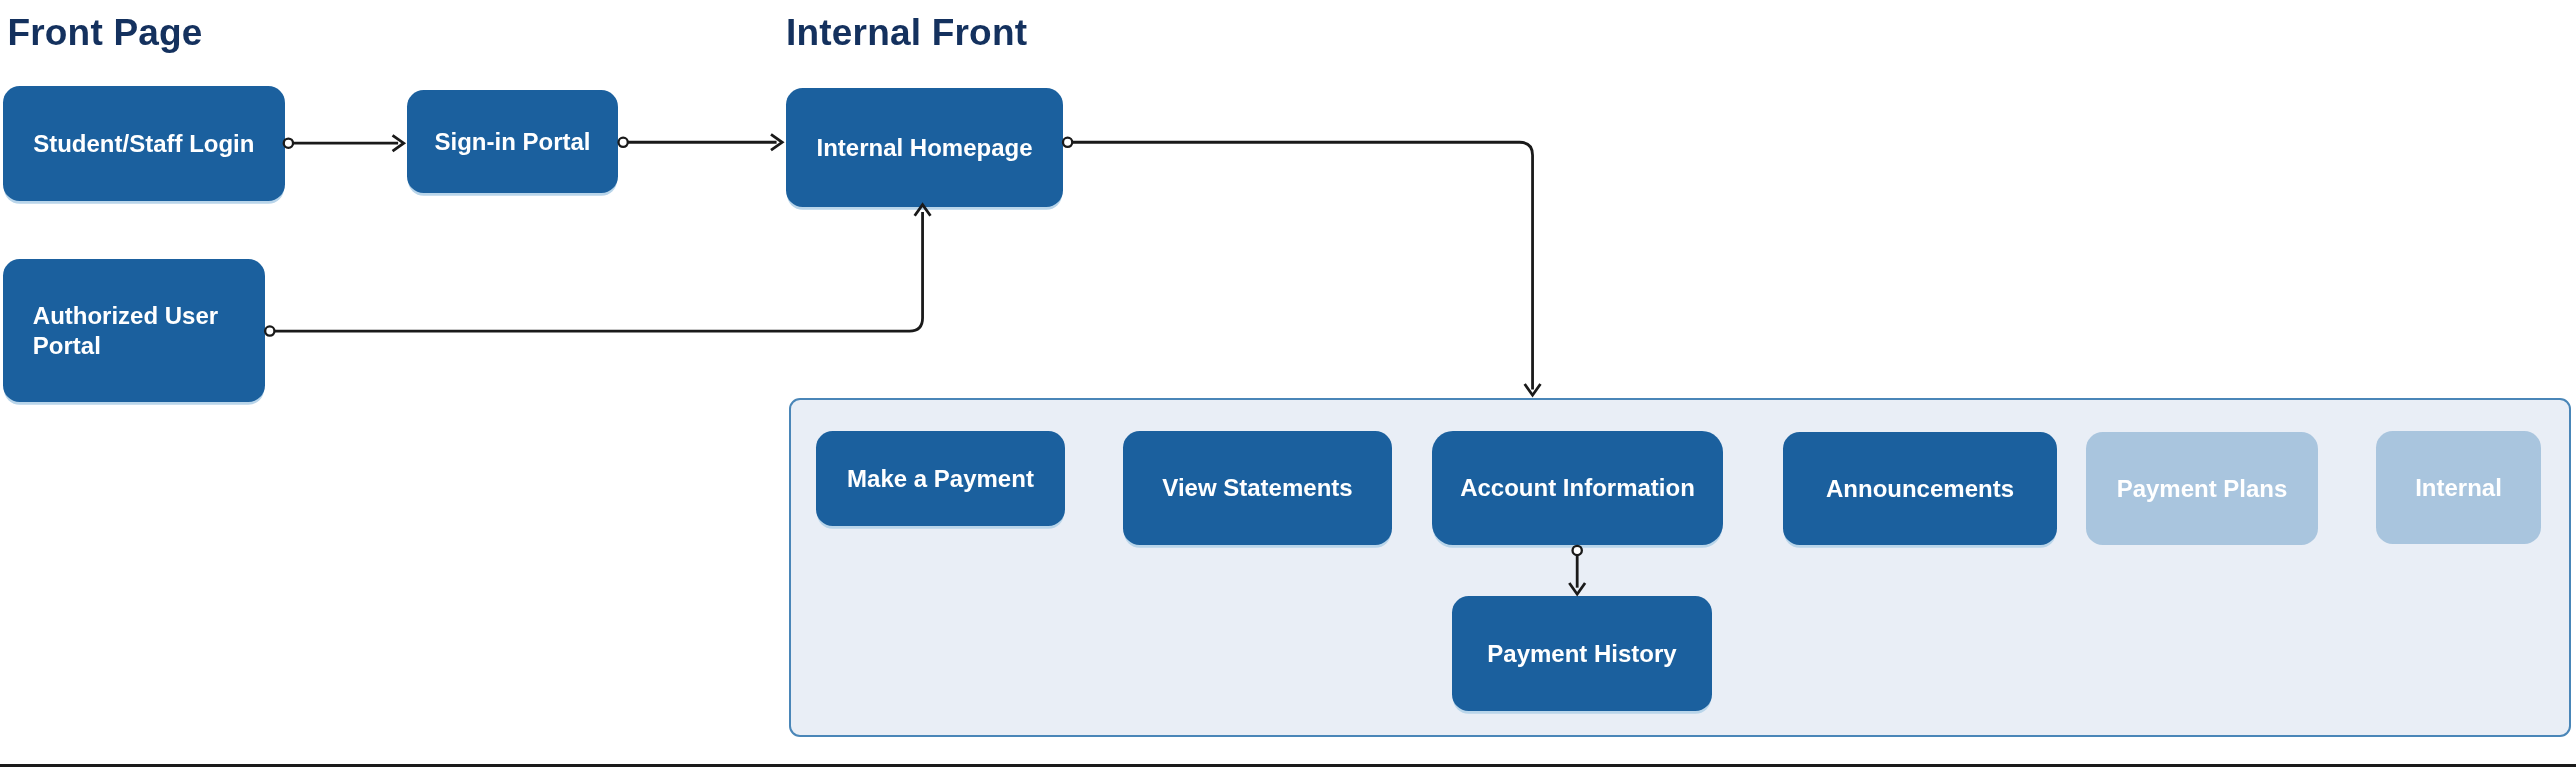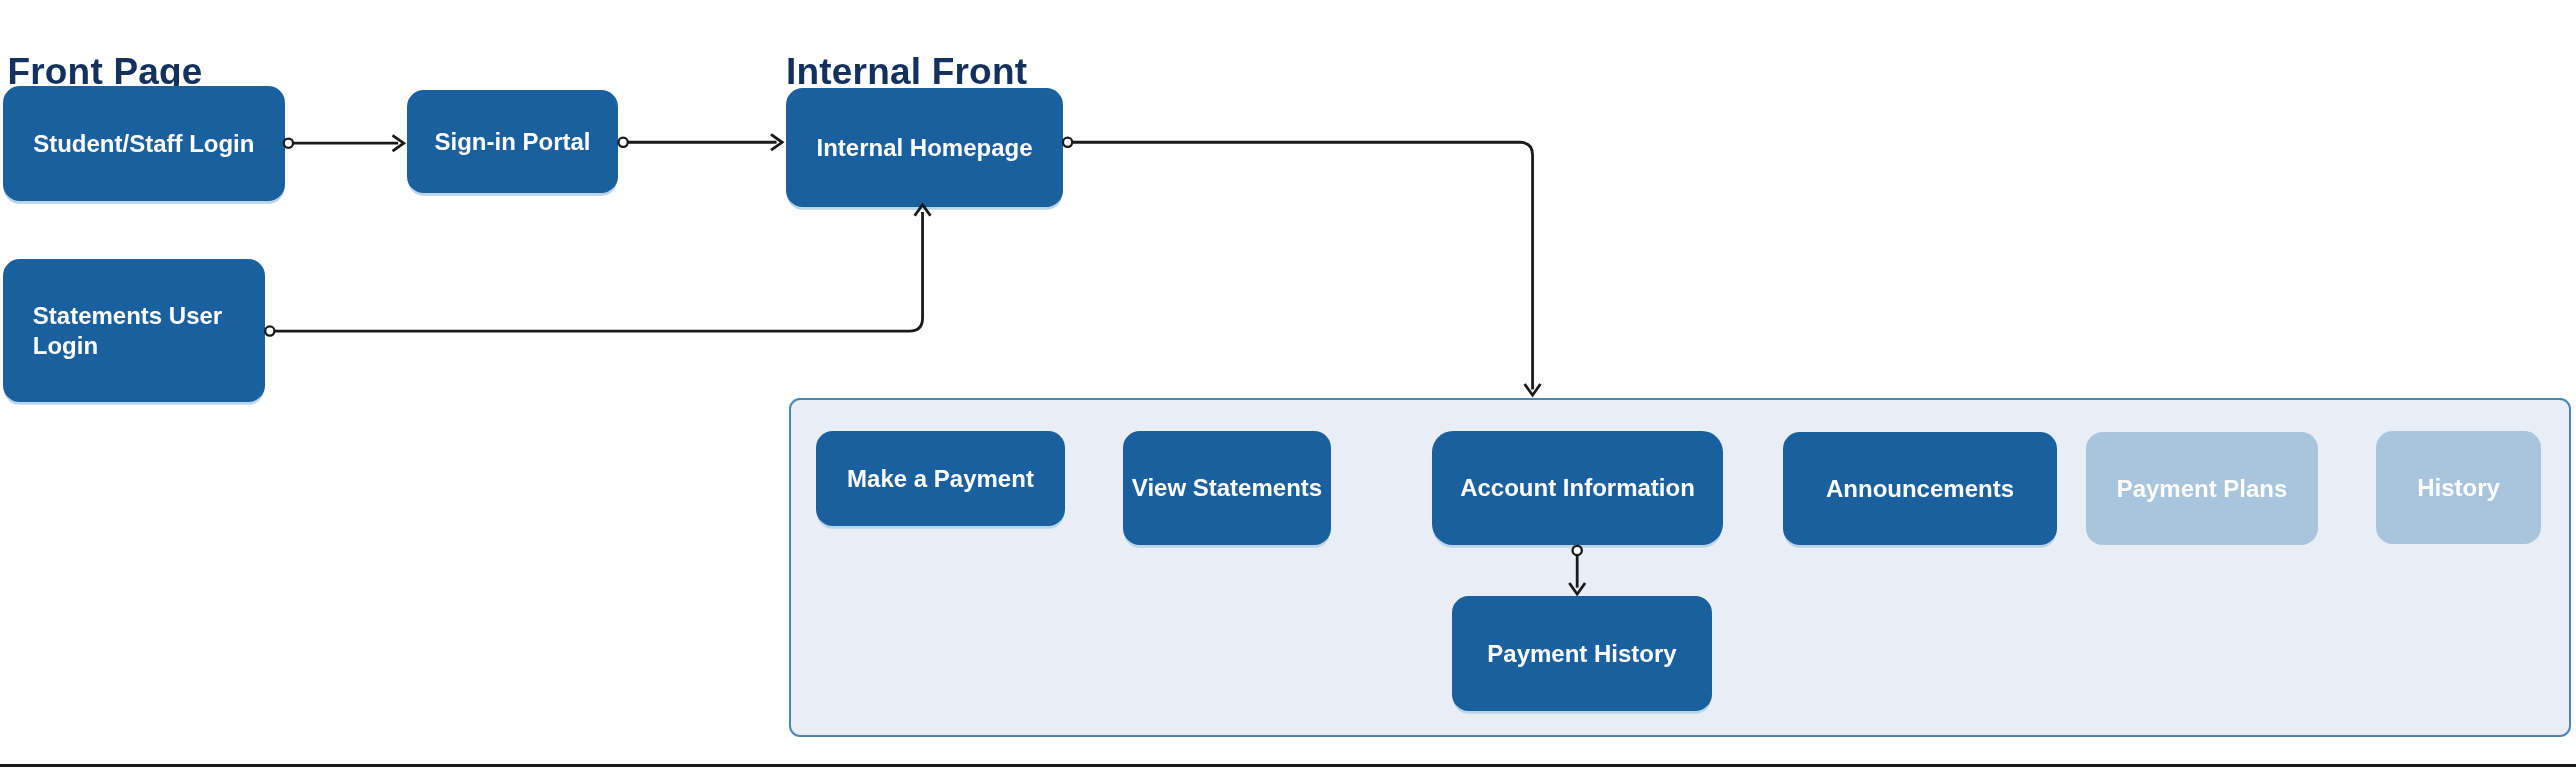--- a/index.html
+++ b/index.html
@@ -16,21 +16,21 @@
   *{box-sizing:border-box;}
   html,body{margin:0;padding:0;}
   body{
     width:2576px;height:769px;position:relative;overflow:hidden;
     background:var(--page-bg);
     font-family:"Liberation Sans","DejaVu Sans",sans-serif;
   }
   .heading{
     position:absolute;
     font-size:37px;font-weight:bold;color:var(--heading-text);
-    line-height:1.2;letter-spacing:0.2px;margin-top:39px;
+    line-height:1.2;letter-spacing:0.2px;
   }
   #heading-front{left:7.4px;top:11px;}
   #heading-internal{left:786px;top:11px;}
 
   .node{
     position:absolute;z-index:2;
     background:var(--node-primary);color:var(--node-text);
     border-radius:16.7px;
     display:flex;align-items:center;justify-content:center;
     text-align:center;
@@ -43,21 +43,21 @@
 
   #node-student-staff-login{left:2.8px;top:86px;width:282px;height:115px;}
   #node-sign-in-portal{left:407px;top:90px;width:211px;height:103px;}
   #node-internal-homepage{left:786px;top:88px;width:277px;height:119px;}
   #node-authorized-user-login{
     left:2.8px;top:259px;width:262px;height:143px;
     justify-content:flex-start;text-align:left;
     padding:0 20.5px 0 30px;white-space:normal;
   }
   #node-make-a-payment{left:816px;top:431px;width:249px;height:95px;text-align:center;}
-  #node-view-statements{left:1123px;top:431px;width:208px;height:114px;}
+  #node-view-statements{left:1123px;top:431px;width:269px;height:114px;}
   #node-account-information{left:1432px;top:431px;width:291px;height:114px;border-radius:21px;}
   #node-announcements{left:1783px;top:432px;width:274px;height:113px;}
   #node-payment-plans{left:2086px;top:432px;width:232px;height:113px;}
   #node-deposits{left:2376px;top:431px;width:165px;height:113px;}
   #node-payment-history{left:1452px;top:596px;width:260px;height:115px;}
 
   #internal-section{
     position:absolute;z-index:1;
     left:789px;top:398px;width:1782px;height:339px;
     background:var(--container-fill);
@@ -89,33 +89,33 @@
 <div class="heading" id="heading-internal">Internal Front</div>
 
 <div id="internal-section"></div>
 
 <div class="node" id="node-student-staff-login">Student/Staff Login</div>
 
 <div class="node" id="node-sign-in-portal">Sign-in Portal</div>
 
 <div class="node" id="node-internal-homepage">Internal Homepage</div>
 
-<div class="node" id="node-authorized-user-login">Statements User Login</div>
+<div class="node" id="node-authorized-user-login">Authorized User Portal</div>
 
 <div class="node" id="node-make-a-payment">Make a Payment</div>
 
 <div class="node" id="node-view-statements">View Statements</div>
 
 <div class="node" id="node-account-information">Account Information</div>
 
 <div class="node" id="node-announcements">Announcements</div>
 
 <div class="node node--muted" id="node-payment-plans">Payment Plans</div>
 
-<div class="node node--muted" id="node-deposits">History</div>
+<div class="node node--muted" id="node-deposits">Internal</div>
 
 <div class="node" id="node-payment-history">Payment History</div>
 
 <svg id="connector-layer" viewBox="0 0 2770 827" xmlns="http://www.w3.org/2000/svg">
 
   <g>
     <circle class="edge-dot" cx="310" cy="154" r="5"></circle>
     <line class="edge" x1="315" y1="154" x2="428" y2="154"></line>
     <polyline class="edge" points="422,145.5 434,154 422,162.5"></polyline>
   </g>

